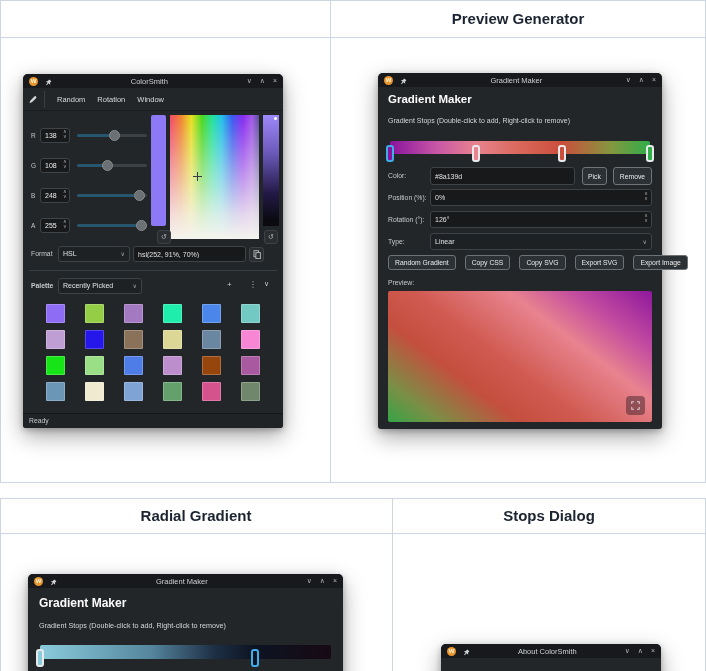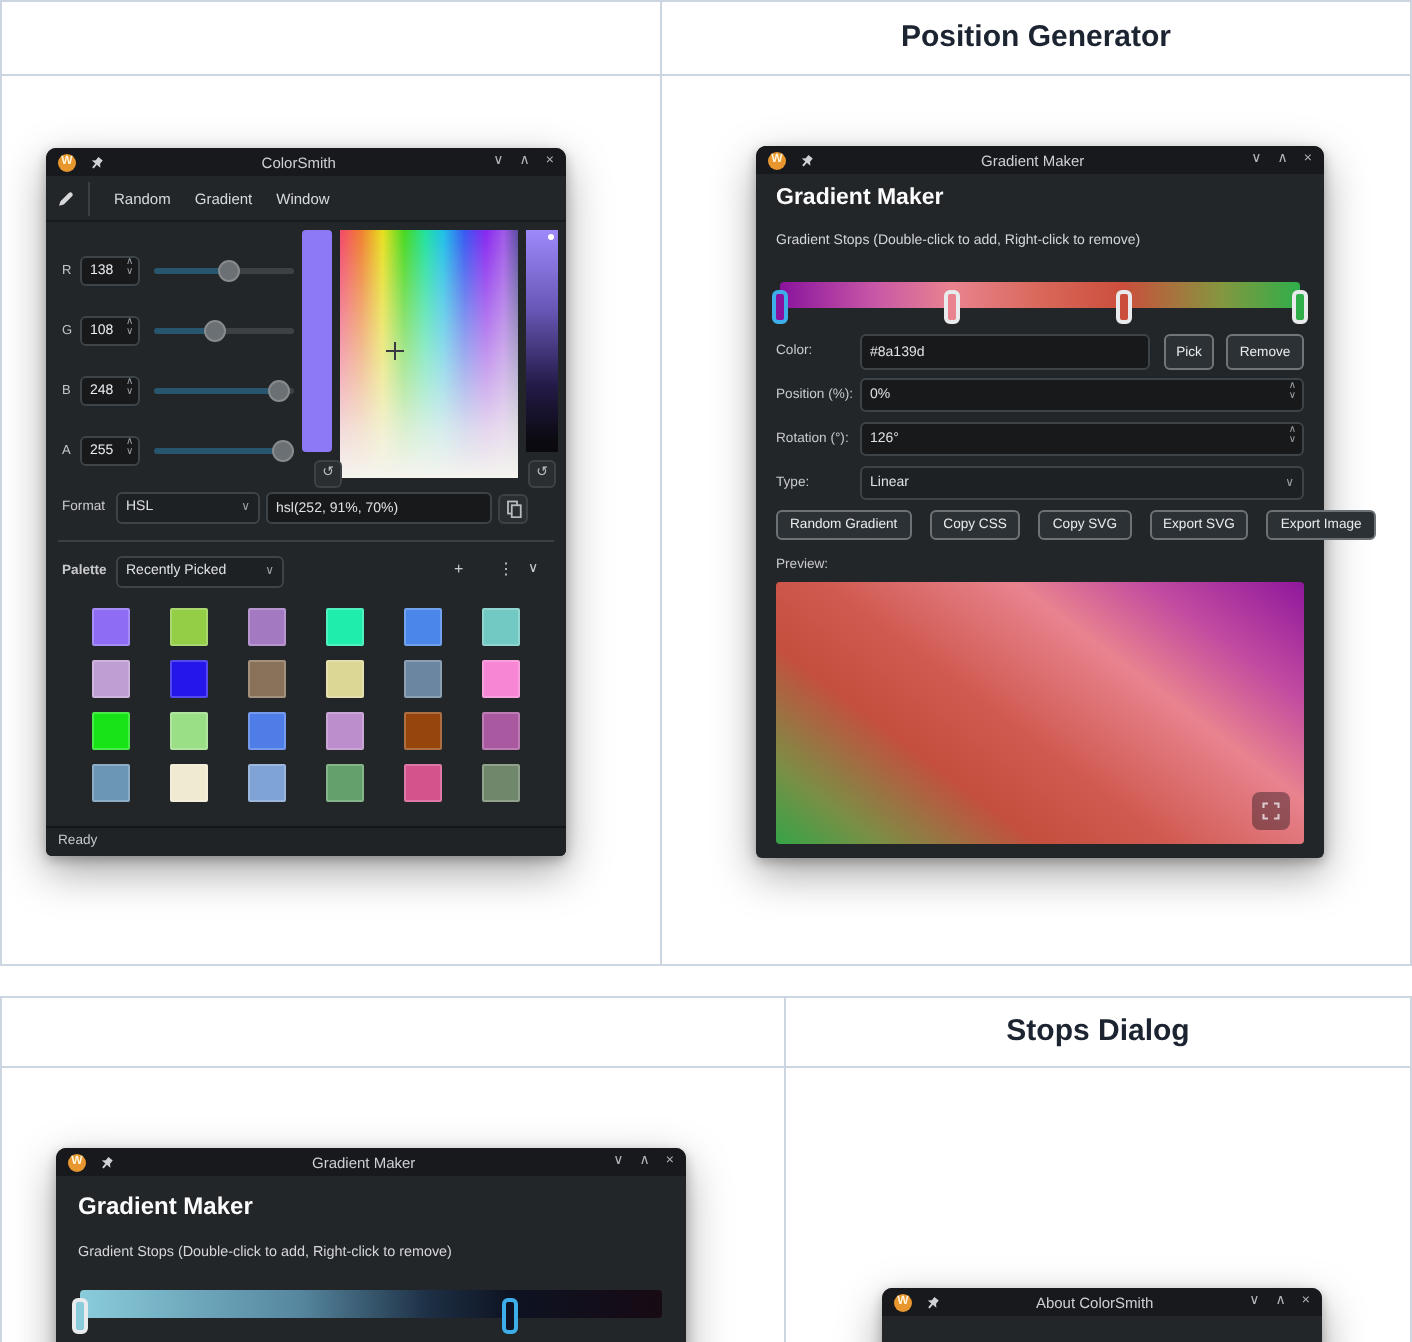--- a/index.html
+++ b/index.html
@@ -98,21 +98,22 @@
   <div class="hline" style="left:0;top:482px;width:706px;"></div>
   <div class="vline" style="left:0;top:0;height:483px;"></div>
   <div class="vline" style="left:705px;top:0;height:483px;"></div>
   <div class="vline" style="left:330px;top:0;height:483px;"></div>
   <div class="hline" style="left:0;top:498px;width:706px;"></div>
   <div class="hline" style="left:0;top:533px;width:706px;"></div>
   <div class="vline" style="left:0;top:498px;height:173px;"></div>
   <div class="vline" style="left:705px;top:498px;height:173px;"></div>
   <div class="vline" style="left:392px;top:498px;height:173px;"></div>
 
-  <div class="cell-header" style="left:330px;top:1px;width:376px;">Position Generator</div>
+  <div class="cell-header" style="left:330px;top:1px;width:376px;">Preview Generator</div>
+  <div class="cell-header" style="left:0;top:498px;width:392px;">Radial Gradient</div>
   <div class="cell-header" style="left:392px;top:498px;width:314px;">Stops Dialog</div>
 
   <div class="window" id="win-colorsmith">
     <div class="titlebar">
       <span class="app-icon">W</span>
       <span class="pin-icon">
         <svg width="7" height="7" viewBox="0 0 10 10">
             <path d="M3 1 L7 1 L7 4 L9 6 L5.7 6 L5.7 9.5 L4.3 9.5 L4.3 6 L1 6 L3 4 Z" fill="#cfd2d4" transform="rotate(40 5 5)"></path>
           </svg>
       </span>
@@ -124,21 +125,21 @@
       </span>
     </div>
 
     <div class="menubar">
       <span class="tool">
         <svg width="9" height="9" viewBox="0 0 12 12">
             <path d="M2 10.5 L3 7.5 L8.5 2 Q9.6 0.9 10.7 2 Q11.8 3.1 10.7 4.2 L5.2 9.7 Z" fill="#d6d8da"></path>
           </svg>
       </span>
       <span class="mitem">Random</span>
-      <span class="mitem">Gradient</span>
+      <span class="mitem">Rotation</span>
       <span class="mitem">Window</span>
     </div>
 
     <div class="chan-row" style="top:54px;">
       <span class="clabel">R</span>
       <span class="spinbox">138</span>
       <span class="spin" style="left:40px;">
           <span>∧</span>
           <span>∨</span>
         </span>

